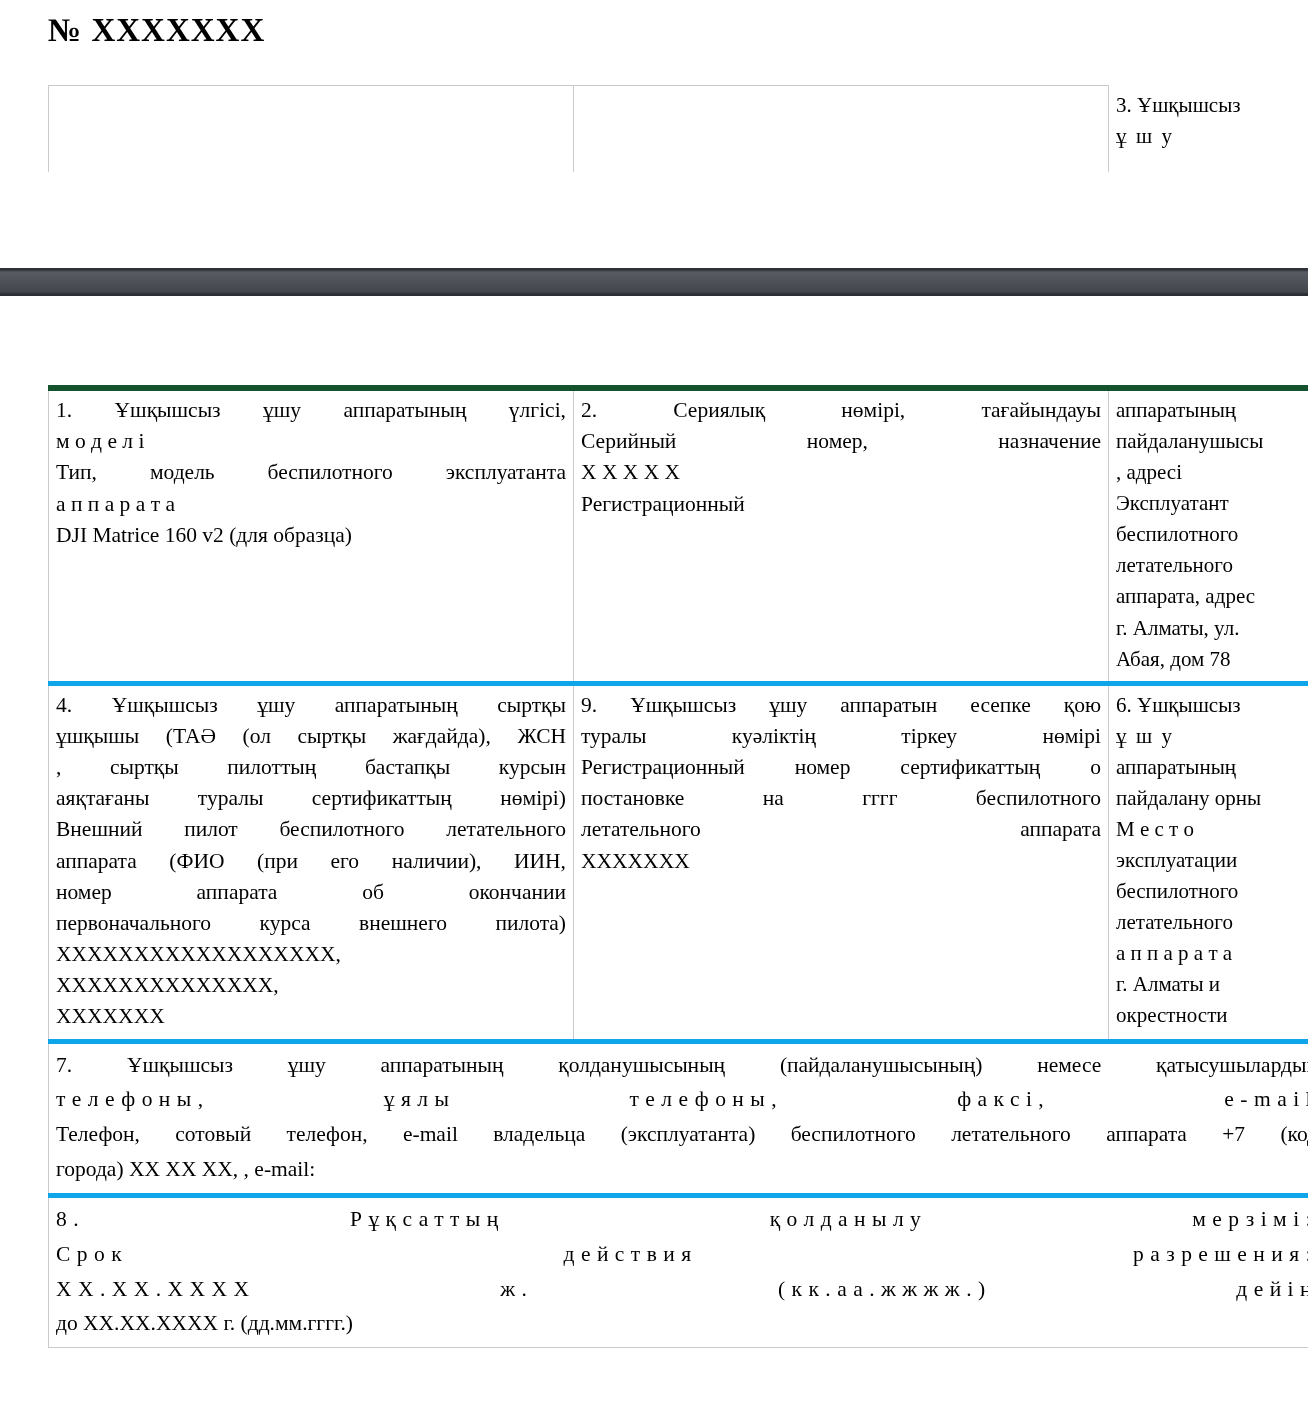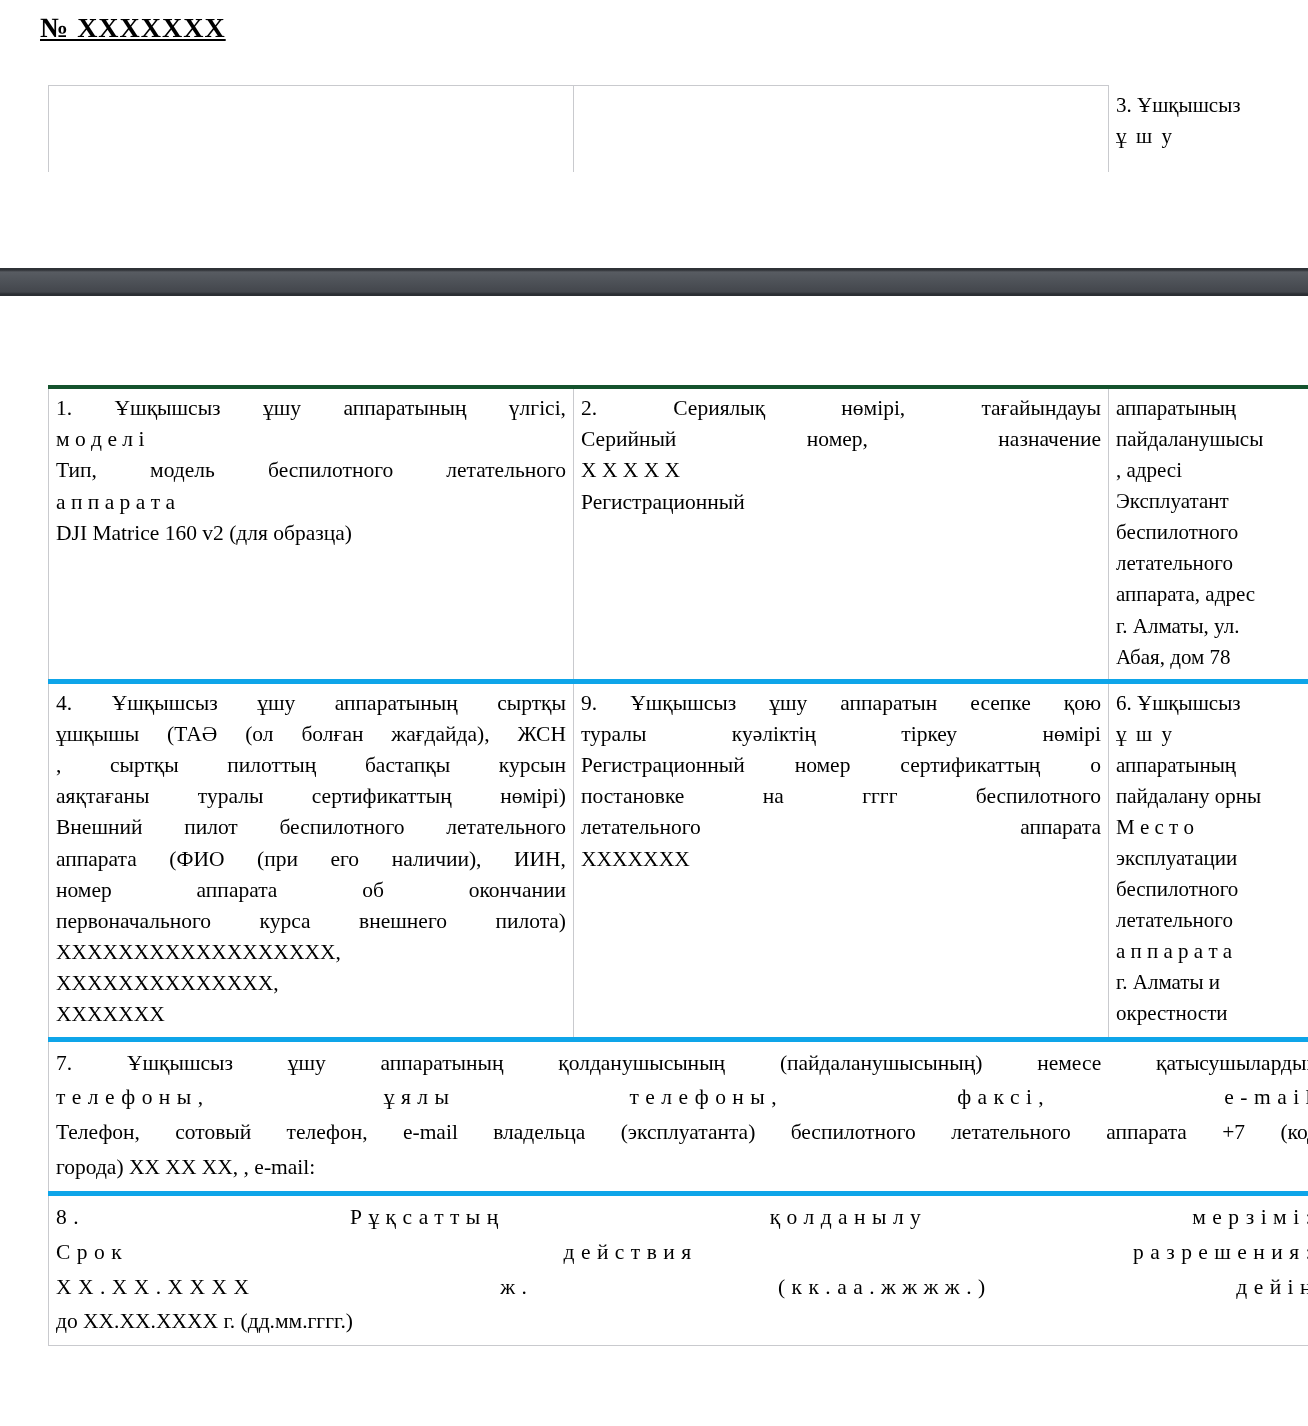--- a/index.html
+++ b/index.html
@@ -13,29 +13,28 @@
     height: 1426px;
     font-family: "Liberation Serif", "DejaVu Serif", serif;
     color: #000000;
     overflow: hidden;
     position: relative;
   }
 
   
   .doc-number {
     position: absolute;
-    left: 40px;
+    left: 48px;
     top: 10px;
     font-family: "Liberation Serif", "DejaVu Serif", serif;
     font-weight: bold;
-    font-size: 28px;
+    font-size: 33px;
     letter-spacing: 1px;
     line-height: 1.25;
     white-space: nowrap;
-    text-decoration: underline;
   }
 
   
   .form-table {
     position: absolute;
     left: 48px;
     width: 1232px;
     border-collapse: collapse;
     table-layout: fixed;
     font-size: 21.5px;
@@ -87,21 +86,21 @@
   }
 
   
   .table-main {
     top: 385px;
   }
   .table-main td {
     border-top: 5px solid #0ea5e9;
   }
   .table-main tr.row-first > td {
-    border-top: 4px solid #14532d;
+    border-top: 6px solid #14532d;
   }
 
   
   p.line {
     margin: 0;
     padding: 0;
   }
   p.just {
     text-align: justify;
     text-align-last: justify;
@@ -141,21 +140,21 @@
 
 <div class="page-break-bar"></div>
 
 <table class="form-table table-main">
   <tbody>
 
     <tr class="row-first">
       <td class="col-a">
         <p class="line just">1. Ұшқышсыз ұшу аппаратының үлгісі,</p>
         <p class="line left">м о д е л і</p>
-        <p class="line just">Тип, модель беспилотного летательного</p>
+        <p class="line just">Тип, модель беспилотного эксплуатанта</p>
         <p class="line left">а п п а р а т а</p>
         <p class="line left">DJI Matrice 160 v2 (для образца)</p>
       </td>
 
       <td class="col-b">
         <p class="line just">2.    Сериялық    нөмірі,    тағайындауы</p>
         <p class="line just">Серийный       номер,       назначение</p>
         <p class="line left">Х Х Х Х Х</p>
         <p class="line left">Регистрационный</p>
       </td>
@@ -169,21 +168,21 @@
         <p class="line left">летательного</p>
         <p class="line left">аппарата,  адрес</p>
         <p class="line left">г.  Алматы,  ул.</p>
         <p class="line left">Абая, дом 78</p>
       </td>
     </tr>
 
     <tr>
       <td class="col-a">
         <p class="line just">4. Ұшқышсыз ұшу аппаратының сыртқы</p>
-        <p class="line just">ұшқышы (ТАӘ (ол болған жағдайда), ЖСН</p>
+        <p class="line just">ұшқышы (ТАӘ (ол сыртқы жағдайда), ЖСН</p>
         <p class="line just">, сыртқы пилоттың бастапқы курсын</p>
         <p class="line just">аяқтағаны туралы сертификаттың нөмірі)</p>
         <p class="line just">Внешний пилот беспилотного летательного</p>
         <p class="line just">аппарата (ФИО (при его наличии), ИИН,</p>
         <p class="line just">номер аппарата об окончании</p>
         <p class="line just">первоначального курса внешнего пилота)</p>
         <p class="line left">ХХХХХХХХХХХХХХХХХХ,</p>
         <p class="line left">ХХХХХХХХХХХХХХ,</p>
         <p class="line left">ХХХХХХХ</p>
       </td>

